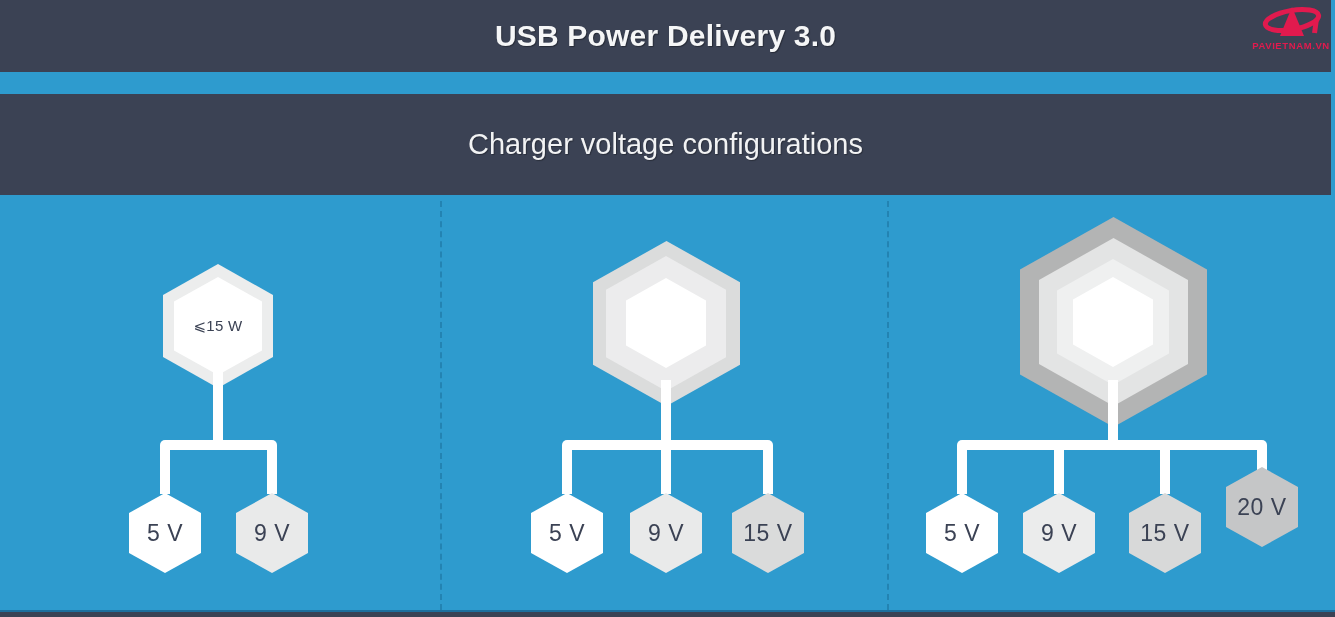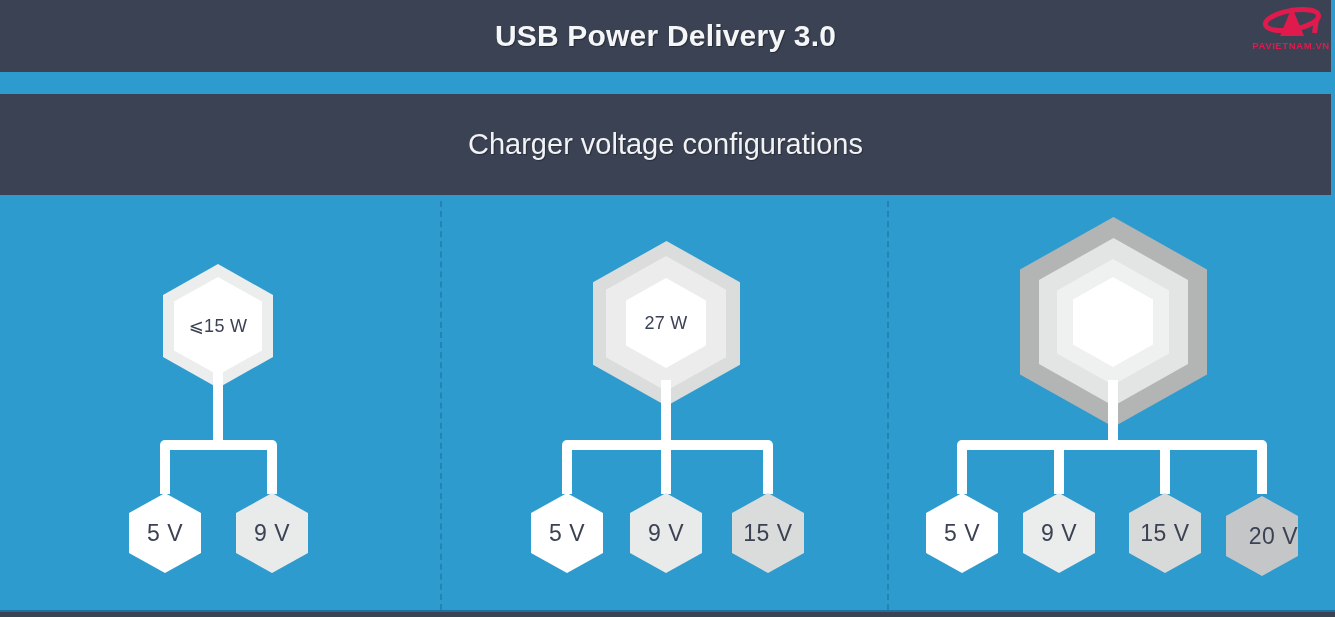--- a/index.html
+++ b/index.html
@@ -50,21 +50,21 @@
     background:var(--header_bg,#3b4254);
   }
   
   .hex{
     position:absolute;
     clip-path:polygon(50% 0%,100% 25%,100% 75%,50% 100%,0% 75%,0% 25%);
   }
   .hex-label{
     position:absolute;width:120px;height:28px;
     display:flex;align-items:center;justify-content:center;
-    color:var(--label_text,#3b4254);font-size:18px;letter-spacing:.3px;
+    color:var(--label_text,#3b4254);font-size:15px;letter-spacing:.3px;
     white-space:nowrap;
   }
   .child-hex{
     position:absolute;width:72px;height:80px;
     clip-path:polygon(50% 0%,100% 25%,100% 75%,50% 100%,0% 75%,0% 25%);
     display:flex;align-items:center;justify-content:center;
     color:var(--label_text,#3b4254);font-size:23px;letter-spacing:.5px;
     white-space:nowrap;
   }
   
@@ -109,21 +109,20 @@
   <div class="child-hex" style="left: 129px; top: 493px; background: rgb(255, 255, 255);">
     <span>5 V</span>
   </div>
   <div class="child-hex" style="left: 236px; top: 493px; background: rgb(233, 234, 234);">
     <span>9 V</span>
   </div>
 
   <div class="hex" style="left: 593px; top: 241px; width: 147px; height: 165px; background: rgb(219, 220, 220);"></div>
   <div class="hex" style="left: 606px; top: 256px; width: 120px; height: 135px; background: rgb(236, 236, 237);"></div>
   <div class="hex" style="left: 626px; top: 278px; width: 80px; height: 90px; background: rgb(255, 255, 255);"></div>
-  <div class="hex-label" style="left:606px;top:309px;">27 W</div>
 
   <div class="conn" style="left:661px;top:380px;width:10px;height:70px;"></div>
   <div class="conn conn-bar" style="left:562px;top:440px;width:211px;height:10px;"></div>
   <div class="conn" style="left:562px;top:446px;width:10px;height:48px;"></div>
   <div class="conn" style="left:661px;top:446px;width:10px;height:48px;"></div>
   <div class="conn" style="left:763px;top:446px;width:10px;height:48px;"></div>
 
   <div class="child-hex" style="left: 531px; top: 493px; background: rgb(255, 255, 255);">
     <span>5 V</span>
   </div>
@@ -148,20 +147,20 @@
 
   <div class="child-hex" style="left: 926px; top: 493px; background: rgb(255, 255, 255);">
     <span>5 V</span>
   </div>
   <div class="child-hex" style="left: 1023px; top: 493px; background: rgb(235, 236, 236);">
     <span>9 V</span>
   </div>
   <div class="child-hex" style="left: 1129px; top: 493px; background: rgb(216, 217, 217);">
     <span>15 V</span>
   </div>
-  <div class="child-hex" style="left: 1226px; top: 496px; background: rgb(197, 198, 199); justify-content: flex-end;">
+  <div class="child-hex" style="left: 1226px; top: 467px; background: rgb(197, 198, 199);">
     <span>20 V</span>
   </div>
 
   <div class="bottom-line"></div>
   <div class="footer-strip"></div>
 
 </div>
 
 </body></html>

